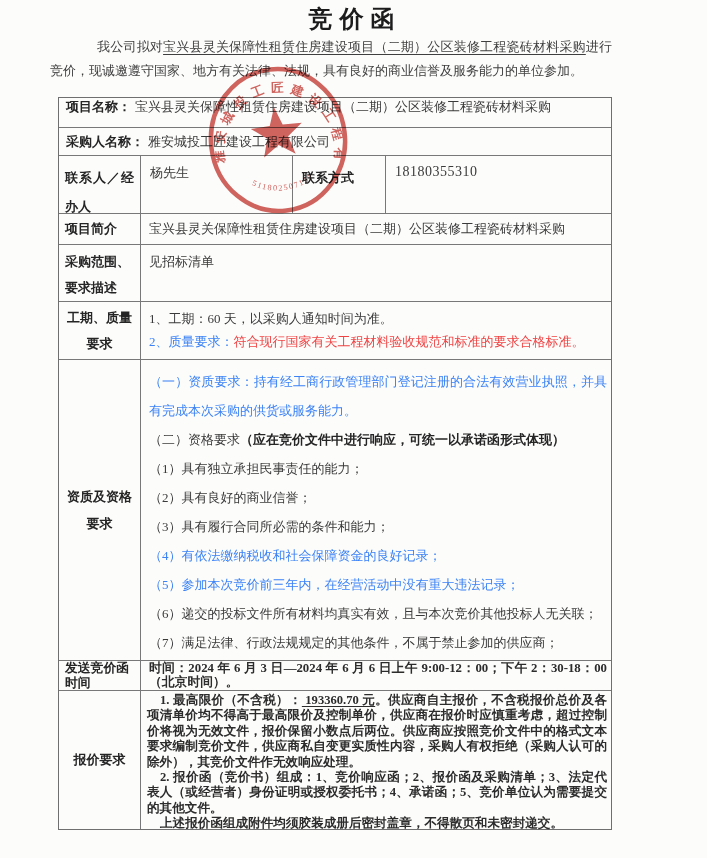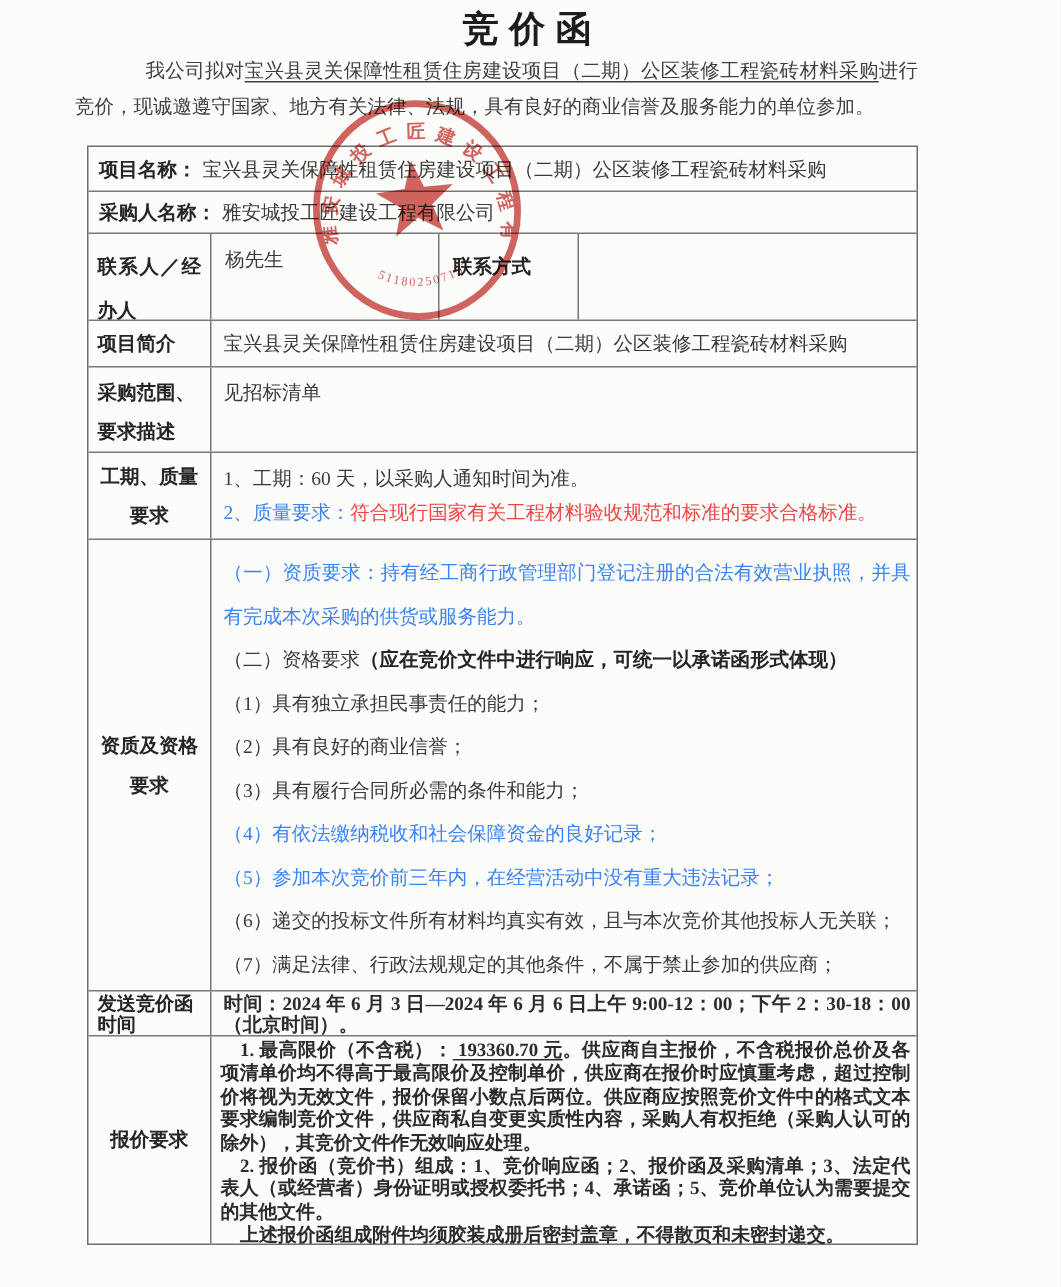--- a/index.html
+++ b/index.html
@@ -29,21 +29,21 @@
     font-size:13px;
   }
   .row { display:flex; border-top:1.5px solid #787878; }
   .row.first { border-top:none; }
   .cell { min-width:0; }
   .vline { border-right:1.5px solid #787878; }
   .lab { font-weight:bold; color:#252525; }
   .labcell { width:82px; flex:0 0 82px; padding:0 6px; }
   .content { flex:1 1 auto; padding:0 4px 0 8px; }
   
-  .r-h29 { height:29px; align-items:center; }
+  .r-h29 { height:29px; align-items:flex-start; }
   .r-h28 { height:28px; align-items:center; }
   .fullcell { display:flex; align-items:center; padding-left:7px; width:100%; white-space:nowrap; overflow:hidden; }
   .fullcell .val { margin-left:4px; }
   
   .r-contact { height:58px; }
   .r-contact .cell { padding-top:8px; }
   .r-contact .labcell { padding-top:7px; line-height:29px; }
   .spread { text-align:justify; text-align-last:justify; }
   .c-name { width:152px; flex:0 0 152px; padding-left:9px; }
   .c-phlab { width:93px; flex:0 0 93px; padding-left:9px; line-height:27px; }
@@ -60,21 +60,21 @@
   .r-sched .labcell { padding-top:3px; line-height:26px; text-align:center; }
   .r-sched .content { padding-top:5px; line-height:23px; }
   .gray { color:#ef4444; }
   .dim { color:#3b82f6; }
   
   .r-qual { height:301px; }
   .r-qual .labcell { display:flex; flex-direction:column; justify-content:center; text-align:center; line-height:27px; }
   .r-qual .content { padding-top:7px; line-height:29px; text-align:justify; }
   .r-qual p { margin:0; }
   
-  .r-send { height:30px; }
+  .r-send { height:30px;align-items:flex-end; }
   .r-send .labcell { line-height:14.5px; font-size:12.8px; padding-top:0.5px; }
   .r-send .content { line-height:14.6px; font-size:12.8px; font-weight:600; color:#2c2c2c; text-align:justify; padding-top:0.5px; }
   
   .r-quote { height:139px; }
   .r-quote .labcell { display:flex; align-items:center; justify-content:center; text-align:center; }
   .r-quote .content { padding:2px 4px 0 6px; font-size:12.6px; line-height:15.4px; font-weight:600; color:#2c2c2c; text-align:justify; }
   .r-quote p { margin:0; text-indent:13px; }
   .price-u { text-decoration:underline; text-underline-offset:2px; }
   
   .seal {
@@ -108,20 +108,21 @@
       </div>
     </div>
 
     <div class="row r-contact">
       <div class="labcell cell vline lab">
         <div class="spread">联系人／经</div>
         <div>办人</div>
       </div>
       <div class="c-name cell vline">杨先生</div>
       <div class="c-phlab cell vline lab">联系方式</div>
+      <div class="c-phone cell">18180355310</div>
     </div>
 
     <div class="row r-h31">
       <div class="labcell cell vline lab">项目简介</div>
       <div class="content cell">宝兴县灵关保障性租赁住房建设项目（二期）公区装修工程瓷砖材料采购</div>
     </div>
 
     <div class="row r-scope">
       <div class="labcell cell vline lab">
         <div>采购范围、</div>

